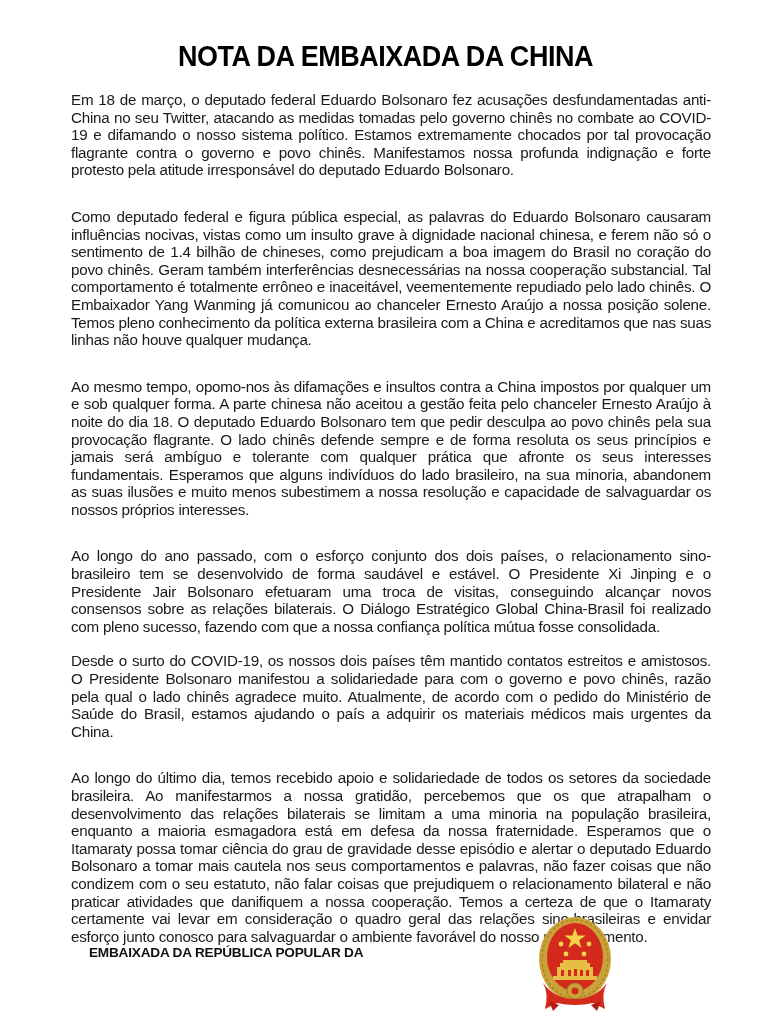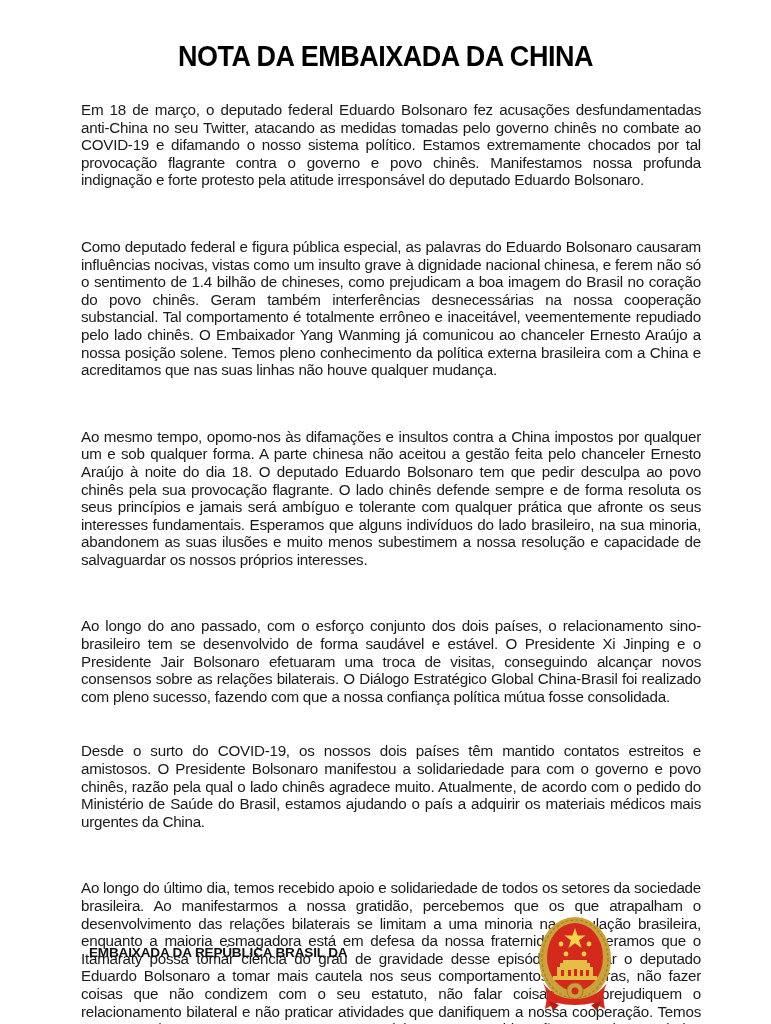--- a/index.html
+++ b/index.html
@@ -13,21 +13,21 @@
       text-align: center; font-weight: bold; font-size: 29px;
       letter-spacing: -0.5px; color: #000;
       font-family: "Liberation Sans", sans-serif;
       transform: scaleX(0.93);
     }
     .body-text {
       position: absolute; left: 65px; width: 652px; top: 85px;
     }
     .para {
       font-size: 15.2px; line-height: 17.6px; text-align: justify;
-      margin: 16px; color: #1a1a1a;
+      margin: 6px; color: #1a1a1a;
       font-family: "Liberation Sans Narrow", "Liberation Sans", sans-serif;
       letter-spacing: -0.25px;
     }
     .gap-lg { height: 17px; }
     .gap-sm { height: 5px; }
     .footer-text {
       position: absolute; left: 89px; top: 944px; width: 360px;
       font-weight: bold; font-size: 13.6px; line-height: 17px; color: #111;
       letter-spacing: -0.2px;
     }
@@ -49,21 +49,21 @@
     <p class="para">Ao mesmo tempo, opomo-nos às difamações e insultos contra a China impostos por qualquer um e sob qualquer forma. A parte chinesa não aceitou a gestão feita pelo chanceler Ernesto Araújo à noite do dia 18. O deputado Eduardo Bolsonaro tem que pedir desculpa ao povo chinês pela sua provocação flagrante. O lado chinês defende sempre e de forma resoluta os seus princípios e jamais será ambíguo e tolerante com qualquer prática que afronte os seus interesses fundamentais. Esperamos que alguns indivíduos do lado brasileiro, na sua minoria, abandonem as suas ilusões e muito menos subestimem a nossa resolução e capacidade de salvaguardar os nossos próprios interesses.</p>
     <div class="gap-lg"></div>
     <p class="para">Ao longo do ano passado, com o esforço conjunto dos dois países, o relacionamento sino-brasileiro tem se desenvolvido de forma saudável e estável. O Presidente Xi Jinping e o Presidente Jair Bolsonaro efetuaram uma troca de visitas, conseguindo alcançar novos consensos sobre as relações bilaterais. O Diálogo Estratégico Global China-Brasil foi realizado com pleno sucesso, fazendo com que a nossa confiança política mútua fosse consolidada.</p>
     <div class="gap-sm"></div>
     <p class="para">Desde o surto do COVID-19, os nossos dois países têm mantido contatos estreitos e amistosos. O Presidente Bolsonaro manifestou a solidariedade para com o governo e povo chinês, razão pela qual o lado chinês agradece muito. Atualmente, de acordo com o pedido do Ministério de Saúde do Brasil, estamos ajudando o país a adquirir os materiais médicos mais urgentes da China.</p>
     <div class="gap-lg"></div>
     <p class="para">Ao longo do último dia, temos recebido apoio e solidariedade de todos os setores da sociedade brasileira. Ao manifestarmos a nossa gratidão, percebemos que os que atrapalham o desenvolvimento das relações bilaterais se limitam a uma minoria na população brasileira, enquanto a maioria esmagadora está em defesa da nossa fraternidade. Esperamos que o Itamaraty possa tomar ciência do grau de gravidade desse episódio e alertar o deputado Eduardo Bolsonaro a tomar mais cautela nos seus comportamentos e palavras, não fazer coisas que não condizem com o seu estatuto, não falar coisas que prejudiquem o relacionamento bilateral e não praticar atividades  que danifiquem a nossa cooperação. Temos a certeza de que o Itamaraty certamente vai levar em consideração o quadro geral das relações sino-brasileiras e envidar esforço junto conosco para salvaguardar o ambiente favorável do nosso relacionamento.</p>
   </div>
 
   <div class="footer-text">
-    <div>EMBAIXADA DA REPÚBLICA BRASIL DA</div>
+    <div>EMBAIXADA DA REPÚBLICA POPULAR DA</div>
   </div>
 
   <div class="emblem">
     <svg width="80" height="102" viewBox="0 0 80 102" xmlns="http://www.w3.org/2000/svg">
 
       <ellipse cx="40" cy="46" rx="36" ry="42" fill="#c9a23a"></ellipse>
       <ellipse cx="40" cy="46" rx="33" ry="39" fill="none" stroke="#a9801f" stroke-width="1.2" stroke-dasharray="3 2"></ellipse>
 
       <ellipse cx="40" cy="44" rx="28" ry="34" fill="#d42a1e"></ellipse>
 

